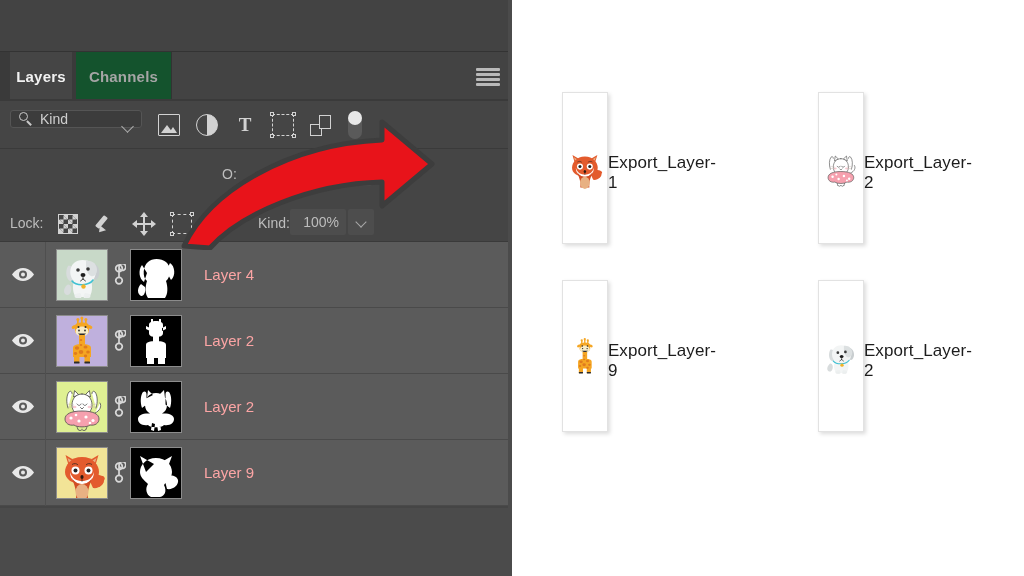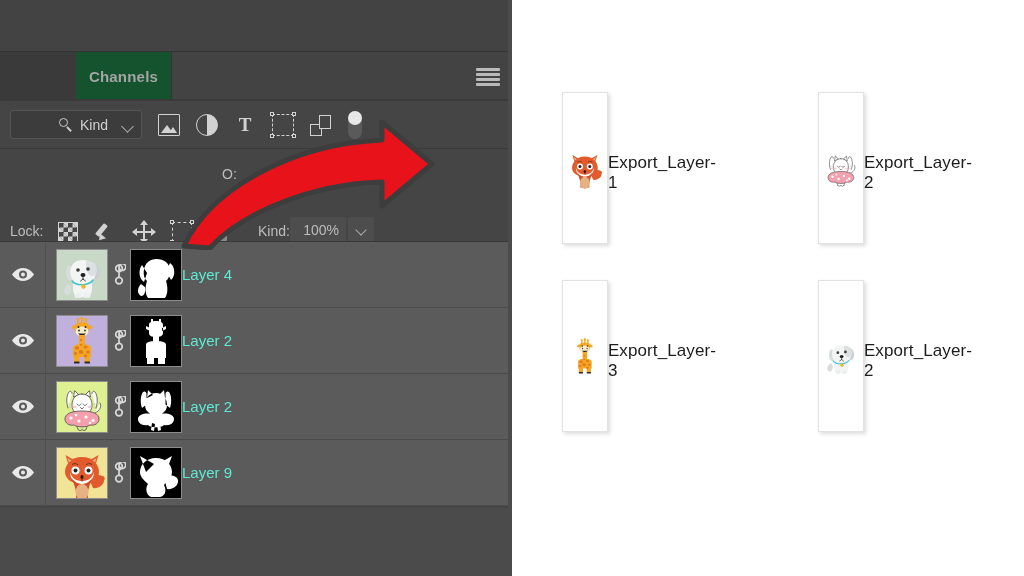--- a/index.html
+++ b/index.html
@@ -57,23 +57,23 @@
   }
   .panel-menu i { display:block; height:3px; background:#b9b9b9; border-radius:1px; }
 
   
   .filter-row {
     position: absolute; left: 0; top: 102px; width: 512px; height: 46px;
     display: flex; align-items: center;
   }
   .kind-box {
     position: absolute; left: 10px; top: 8px;
-    width: 132px; height: 29px;
+    width: 132px; height: 18px;
     background: #3c3c3c; border: 1px solid #555; border-radius: 3px;
-    display: flex; align-items: center; box-sizing: border-box; padding-left: 40px;
+    display: flex; align-items: center; box-sizing: border-box;
   }
   .kind-magnifier { margin-left: 8px; width:14px; height:14px; position:relative; }
   .kind-magnifier::before {
     content:""; position:absolute; left:0; top:0; width:9px; height:9px;
     border:1.8px solid #c9c9c9; border-radius:50%; box-sizing:border-box;
   }
   .kind-magnifier::after {
     content:""; position:absolute; left:8px; top:8px; width:6px; height:1.8px;
     background:#c9c9c9; transform: rotate(45deg); transform-origin: left center;
   }
@@ -156,21 +156,21 @@
   .opacity-stepper {
     position:absolute; left:346px; top:11px; width:26px; height:26px;
     background:#4d4d4d; border-radius:2px;
   }
   .opacity-stepper::after {
     content:""; position:absolute; left:9px; top:9px; width:7px; height:7px;
     border-right:1.5px solid #a8a8a8; border-bottom:1.5px solid #a8a8a8; transform:rotate(45deg);
   }
 
   
-  .lock-row { position:absolute; left:0; top:209px; width:548px; height:44px; }
+  .lock-row { position:absolute; left:0; top:201px; width:548px; height:44px; }
   .lock-text { position:absolute; left:10px; top:14px; font-size:14px; color:#bdbdbd; }
   .lock-icons { position:absolute; left:58px; top:10px; display:flex; align-items:center; gap:18px; height:26px; }
   .lk { width:20px; height:20px; position:relative; cursor:pointer; }
   .lk-checker {
     background-image:
       linear-gradient(45deg,#d2d2d2 25%,transparent 25%,transparent 75%,#d2d2d2 75%),
       linear-gradient(45deg,#d2d2d2 25%,transparent 25%,transparent 75%,#d2d2d2 75%);
     background-size: 9px 9px; background-position: 0 0, 4.5px 4.5px;
     border:1.6px solid #d2d2d2; box-sizing:border-box;
   }
@@ -236,21 +236,21 @@
   .thumb-wrap { margin-left: 10px; display:flex; align-items:center; }
   .thumb {
     width: 52px; height: 52px; border: 1.5px solid #8c8c8c; box-sizing:border-box;
     overflow:hidden; position:relative;
   }
   .link-ico { width: 22px; height:52px; display:flex; align-items:center; justify-content:center; }
   .mask {
     width: 52px; height:52px; border:1.5px solid #8c8c8c; box-sizing:border-box;
     background:#000; overflow:hidden; position:relative;
   }
-  .layer-name { font-size: 15px; color: #5eead4; }
+  .layer-name { margin-left: 22px; font-size: 15px; color: #fca5a5; }
   .panel-bottom-fill { position:absolute; left:0; top:508px; width:512px; height:68px; background:#4b4b4b; }
   .panel-right-edge { position:absolute; left:508px; top:0; width:4px; height:576px; background:#4b4b4b; }
 
   
   .export-area {
     position:absolute; left:512px; top:0; width:512px; height:576px; background:#ffffff;
   }
   .export-grid {
     position:absolute; left:50px; top:92px;
     display:grid; grid-template-columns: 154px 154px; grid-column-gap: 102px; grid-row-gap: 36px;
@@ -273,20 +273,23 @@
 
 <div id="root">
 
   <div class="ps-panel">
 
     <div class="ps-topgap"></div>
     <div class="ps-topgap-edge"></div>
 
     <div class="tabstrip">
       <div class="tabstrip-fill"></div>
+      <div class="tab active">
+        <span>Layers</span>
+      </div>
       <div class="tab inactive">
         <span>Channels</span>
       </div>
     </div>
     <div class="tab-underline"></div>
 
     <div class="panel-menu">
       <i></i>
         <i></i>
         <i></i>
@@ -658,21 +661,21 @@
                   <ellipse cx="57" cy="62" rx="4" ry="3.2"></ellipse>
                   <ellipse cx="48" cy="72" rx="4.6" ry="3.8"></ellipse>
                   <ellipse cx="62" cy="72" rx="3.6" ry="3"></ellipse>
                   <ellipse cx="37" cy="75" rx="3.4" ry="2.8"></ellipse>
                   <ellipse cx="57" cy="80" rx="3.4" ry="2.8"></ellipse>
                   <ellipse cx="48" cy="48" rx="2.6" ry="2.2"></ellipse>
                   <ellipse cx="48" cy="58" rx="2.6" ry="2.2"></ellipse>
                 </g>
               </svg></div>
           </div>
-          <div class="export-label">Export_Layer-3</div>
+          <div class="export-label">Export_Layer-9</div>
         </div>
         <div class="export-item">
           <div class="export-thumb">
             <div style="width:86%;height:86%;"><svg viewBox="0 0 100 100" width="100%" height="100%">
                 <path d="M22,32 C16,42 18,58 26,62 C32,64 36,56 34,44 C33,36 28,30 22,32 Z" fill="#D8DCDD"></path>
                 <path d="M76,28 C86,34 88,50 80,58 C74,62 68,54 69,42 C70,34 70,26 76,28 Z" fill="#C9CED0"></path>
                 <path d="M20,70 C12,78 12,88 20,90 C26,91 30,82 28,74 C27,70 23,67 20,70 Z" fill="#D8DCDD"></path>
                 <path d="M34,26 C42,18 60,18 70,26 C80,34 80,54 70,62 C60,70 42,70 34,62 C24,54 24,34 34,26 Z" fill="#F3F5F5"></path>
                 <path d="M58,22 C70,20 80,28 80,40 C80,48 74,54 68,52 C62,50 58,40 58,30 Z" fill="#DCE0E1"></path>
                 <path d="M34,60 C30,74 32,88 38,94 L64,94 C70,88 72,74 68,60 Z" fill="#F3F5F5"></path>

